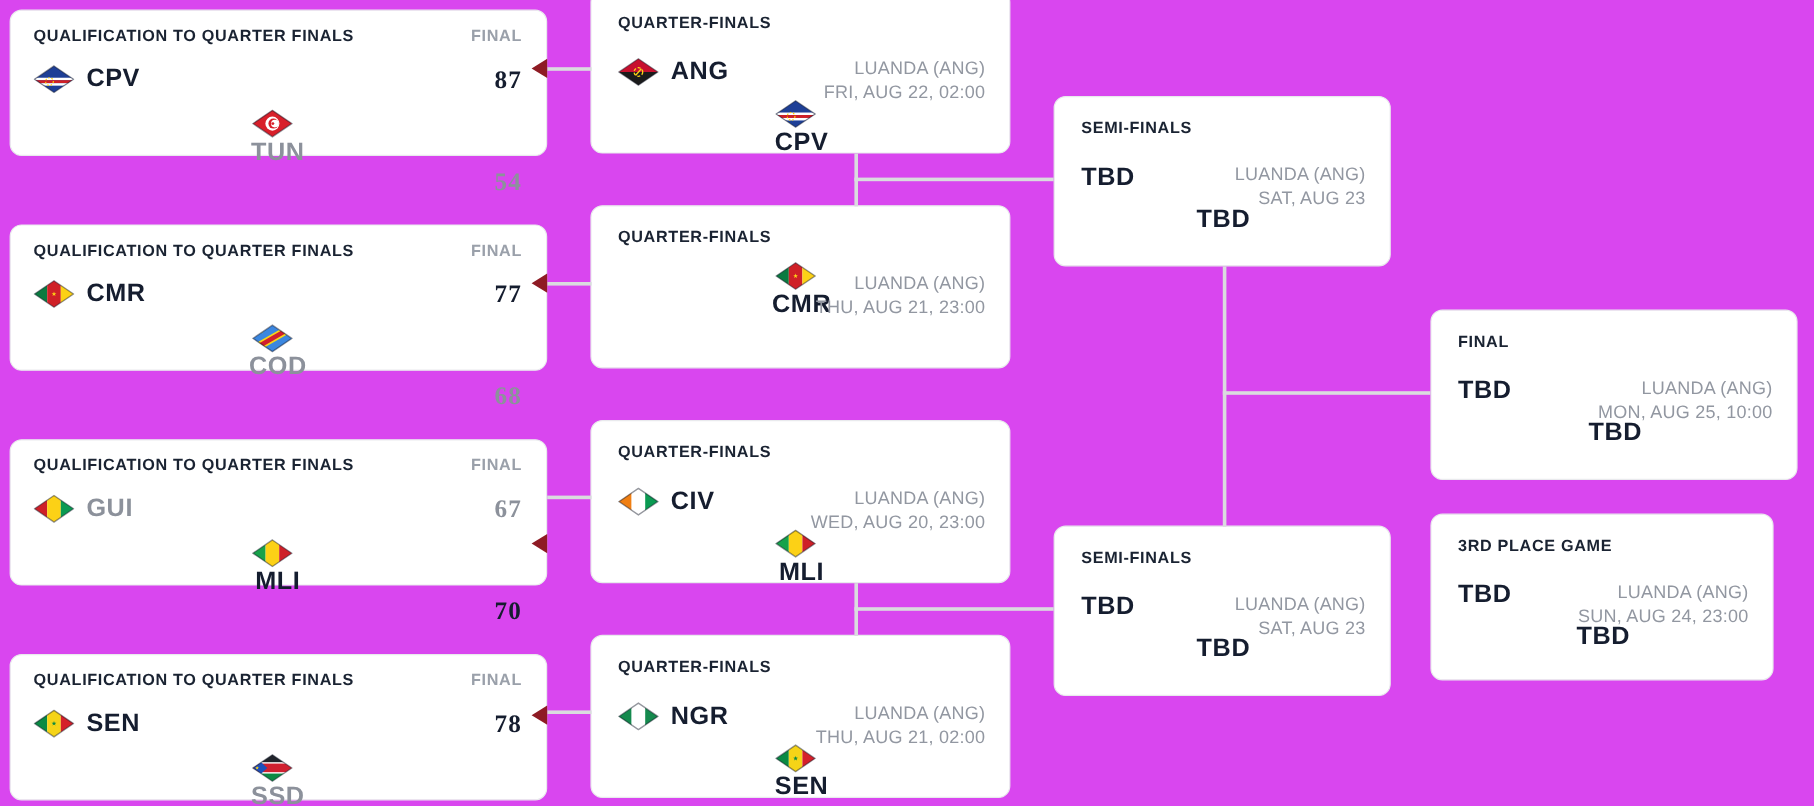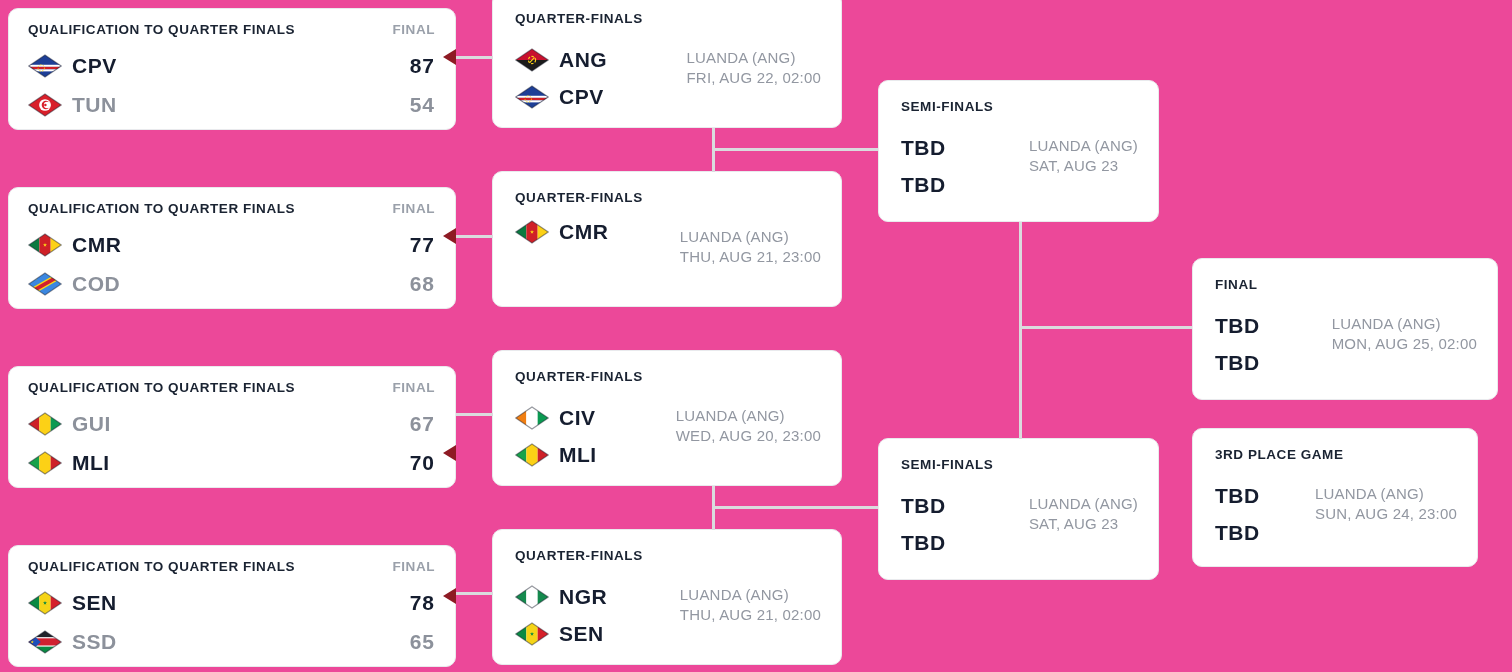--- a/index.html
+++ b/index.html
@@ -1,46 +1,46 @@
 <!DOCTYPE html>
 <html><head>
 <meta charset="utf-8">
 <style>
   html,body { margin:0; padding:0; background:#ffffff; }
   .bracket {
     position:relative; width:1512px; height:672px; overflow:hidden;
-    background:#ec4899; font-family:"Liberation Sans", sans-serif;
+    background:#d946ef; font-family:"Liberation Sans", sans-serif;
   }
   .card {
     position:absolute; box-sizing:border-box; background:#ffffff;
     border:1px solid #e9eaed; border-radius:10px;
   }
   .card.qual  { padding:12px 20px 0 19px; }
   .card.round { padding:17px 20px 0 22px; }
   .card-head {
     display:flex; justify-content:space-between; align-items:baseline;
     font-size:13.5px; font-weight:700; line-height:18px;
     color:#1a2332; letter-spacing:.55px;
   }
   .status { color:#9aa0aa; font-weight:700; }
   .trow { display:flex; align-items:center; height:28px; position:relative; }
   .qual  .trow.r1 { margin-top:13px; }
   .round .trow.r1 { margin-top:16px;align-items:flex-end; }
-  .trow.r2 { margin-top:11px; }
+  .trow.r2 { margin-top:11px;flex-direction:column; }
   .flag { width:34px; height:24px; flex:0 0 auto; margin-right:10px; }
   .code {
     font-size:21px; font-weight:700; letter-spacing:.5px; color:#151d2f;
   }
   .score {
-    margin-left:auto; font-family:Liberation Sans, sans-serif;
+    margin-left:auto; font-family:Liberation Serif, serif;
     font-size:21px; font-weight:700; letter-spacing:1px; color:#151d2f;
   }
   .loser .code, .loser .score { color:#8c919b; }
   .venue {
-    position:absolute; top:55px; right:20px; 
+    position:absolute; top:55px; right:20px; text-align:right;
     font-size:15px; line-height:20px; color:#9297a1; letter-spacing:.2px;
   }
   .line { position:absolute; background:#dadbde; }
   .win-arrow {
     position:absolute; width:0; height:0; border-style:solid;
     border-width:8px 13px 8px 0;
     border-color:transparent #8e1b24 transparent transparent;
   }
   .hidden-defs { position:absolute; width:0; height:0; }
 </style>
@@ -352,21 +352,21 @@
       <span>FINAL</span>
     </div>
     <div class="trow r1">
       <span class="code">TBD</span>
     </div>
     <div class="trow r2">
       <span class="code">TBD</span>
     </div>
     <div class="venue">
       <div>LUANDA (ANG)</div>
-      <div>MON, AUG 25, 02:00</div>
+      <div>MON, AUG 25, 10:00</div>
     </div>
   </div>
 
   <div class="card round" style="left:1192px; top:428px; width:286px; height:139px;">
     <div class="card-head">
       <span>3RD PLACE GAME</span>
     </div>
     <div class="trow r1">
       <span class="code">TBD</span>
     </div>

